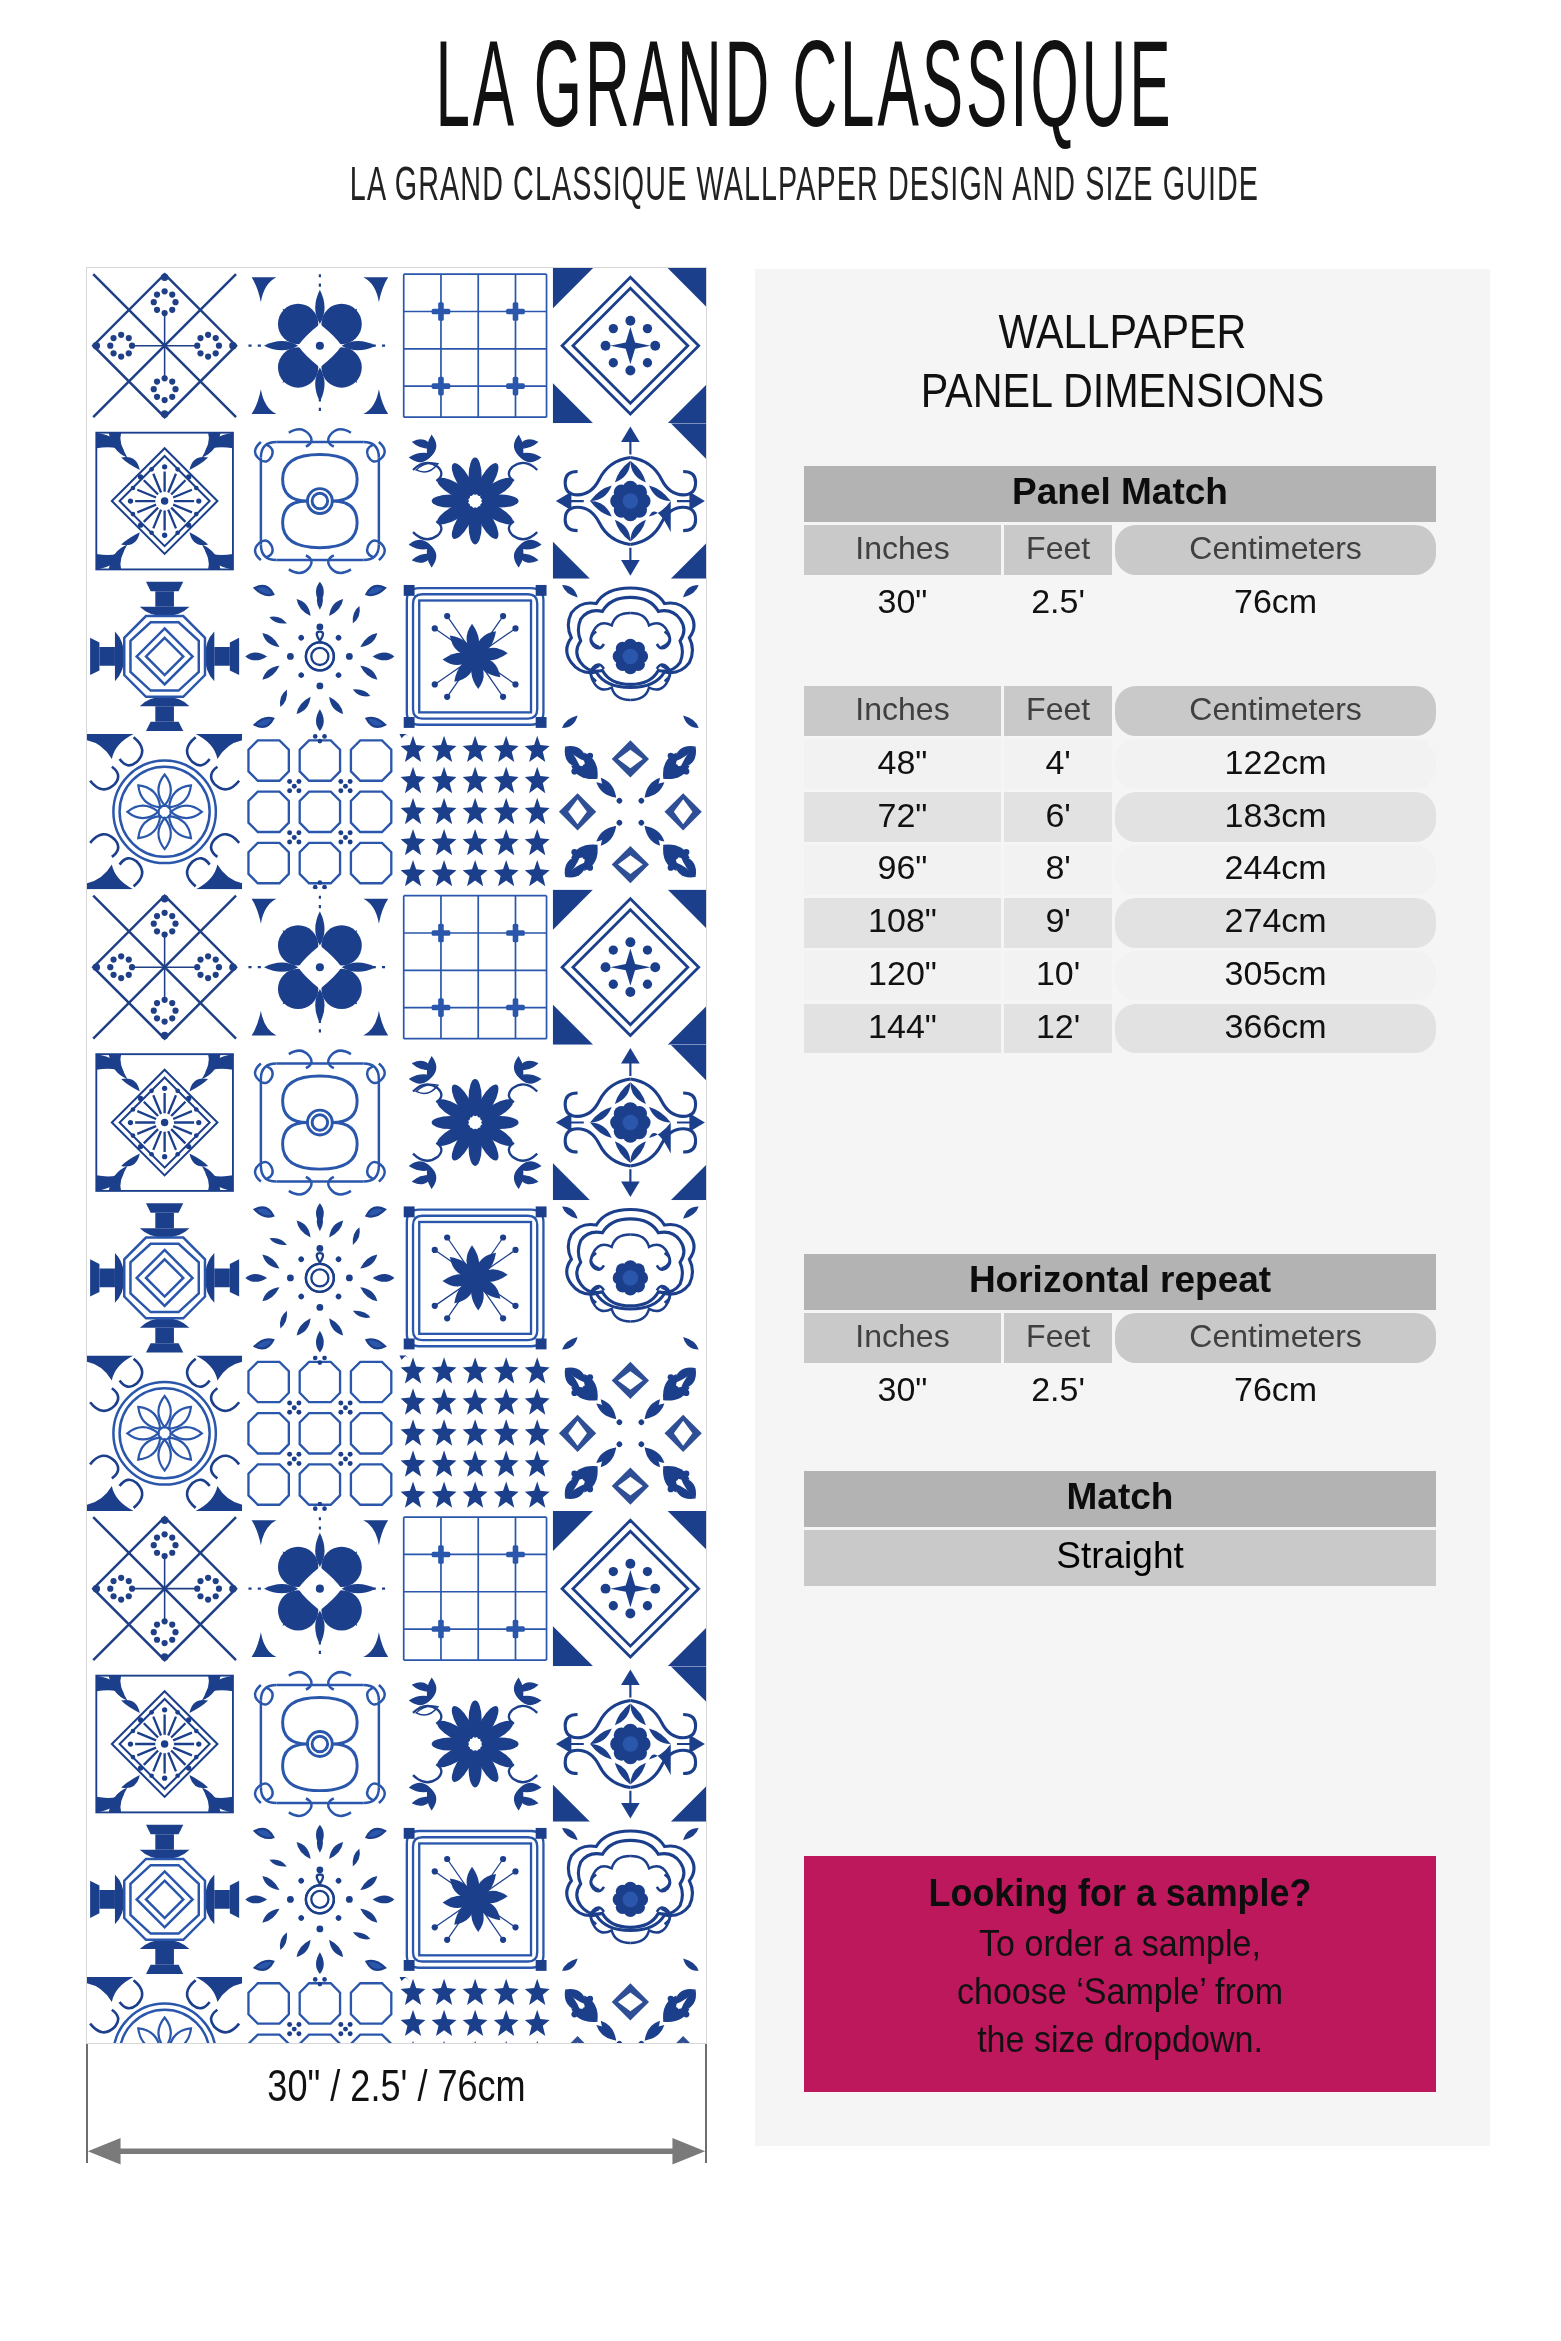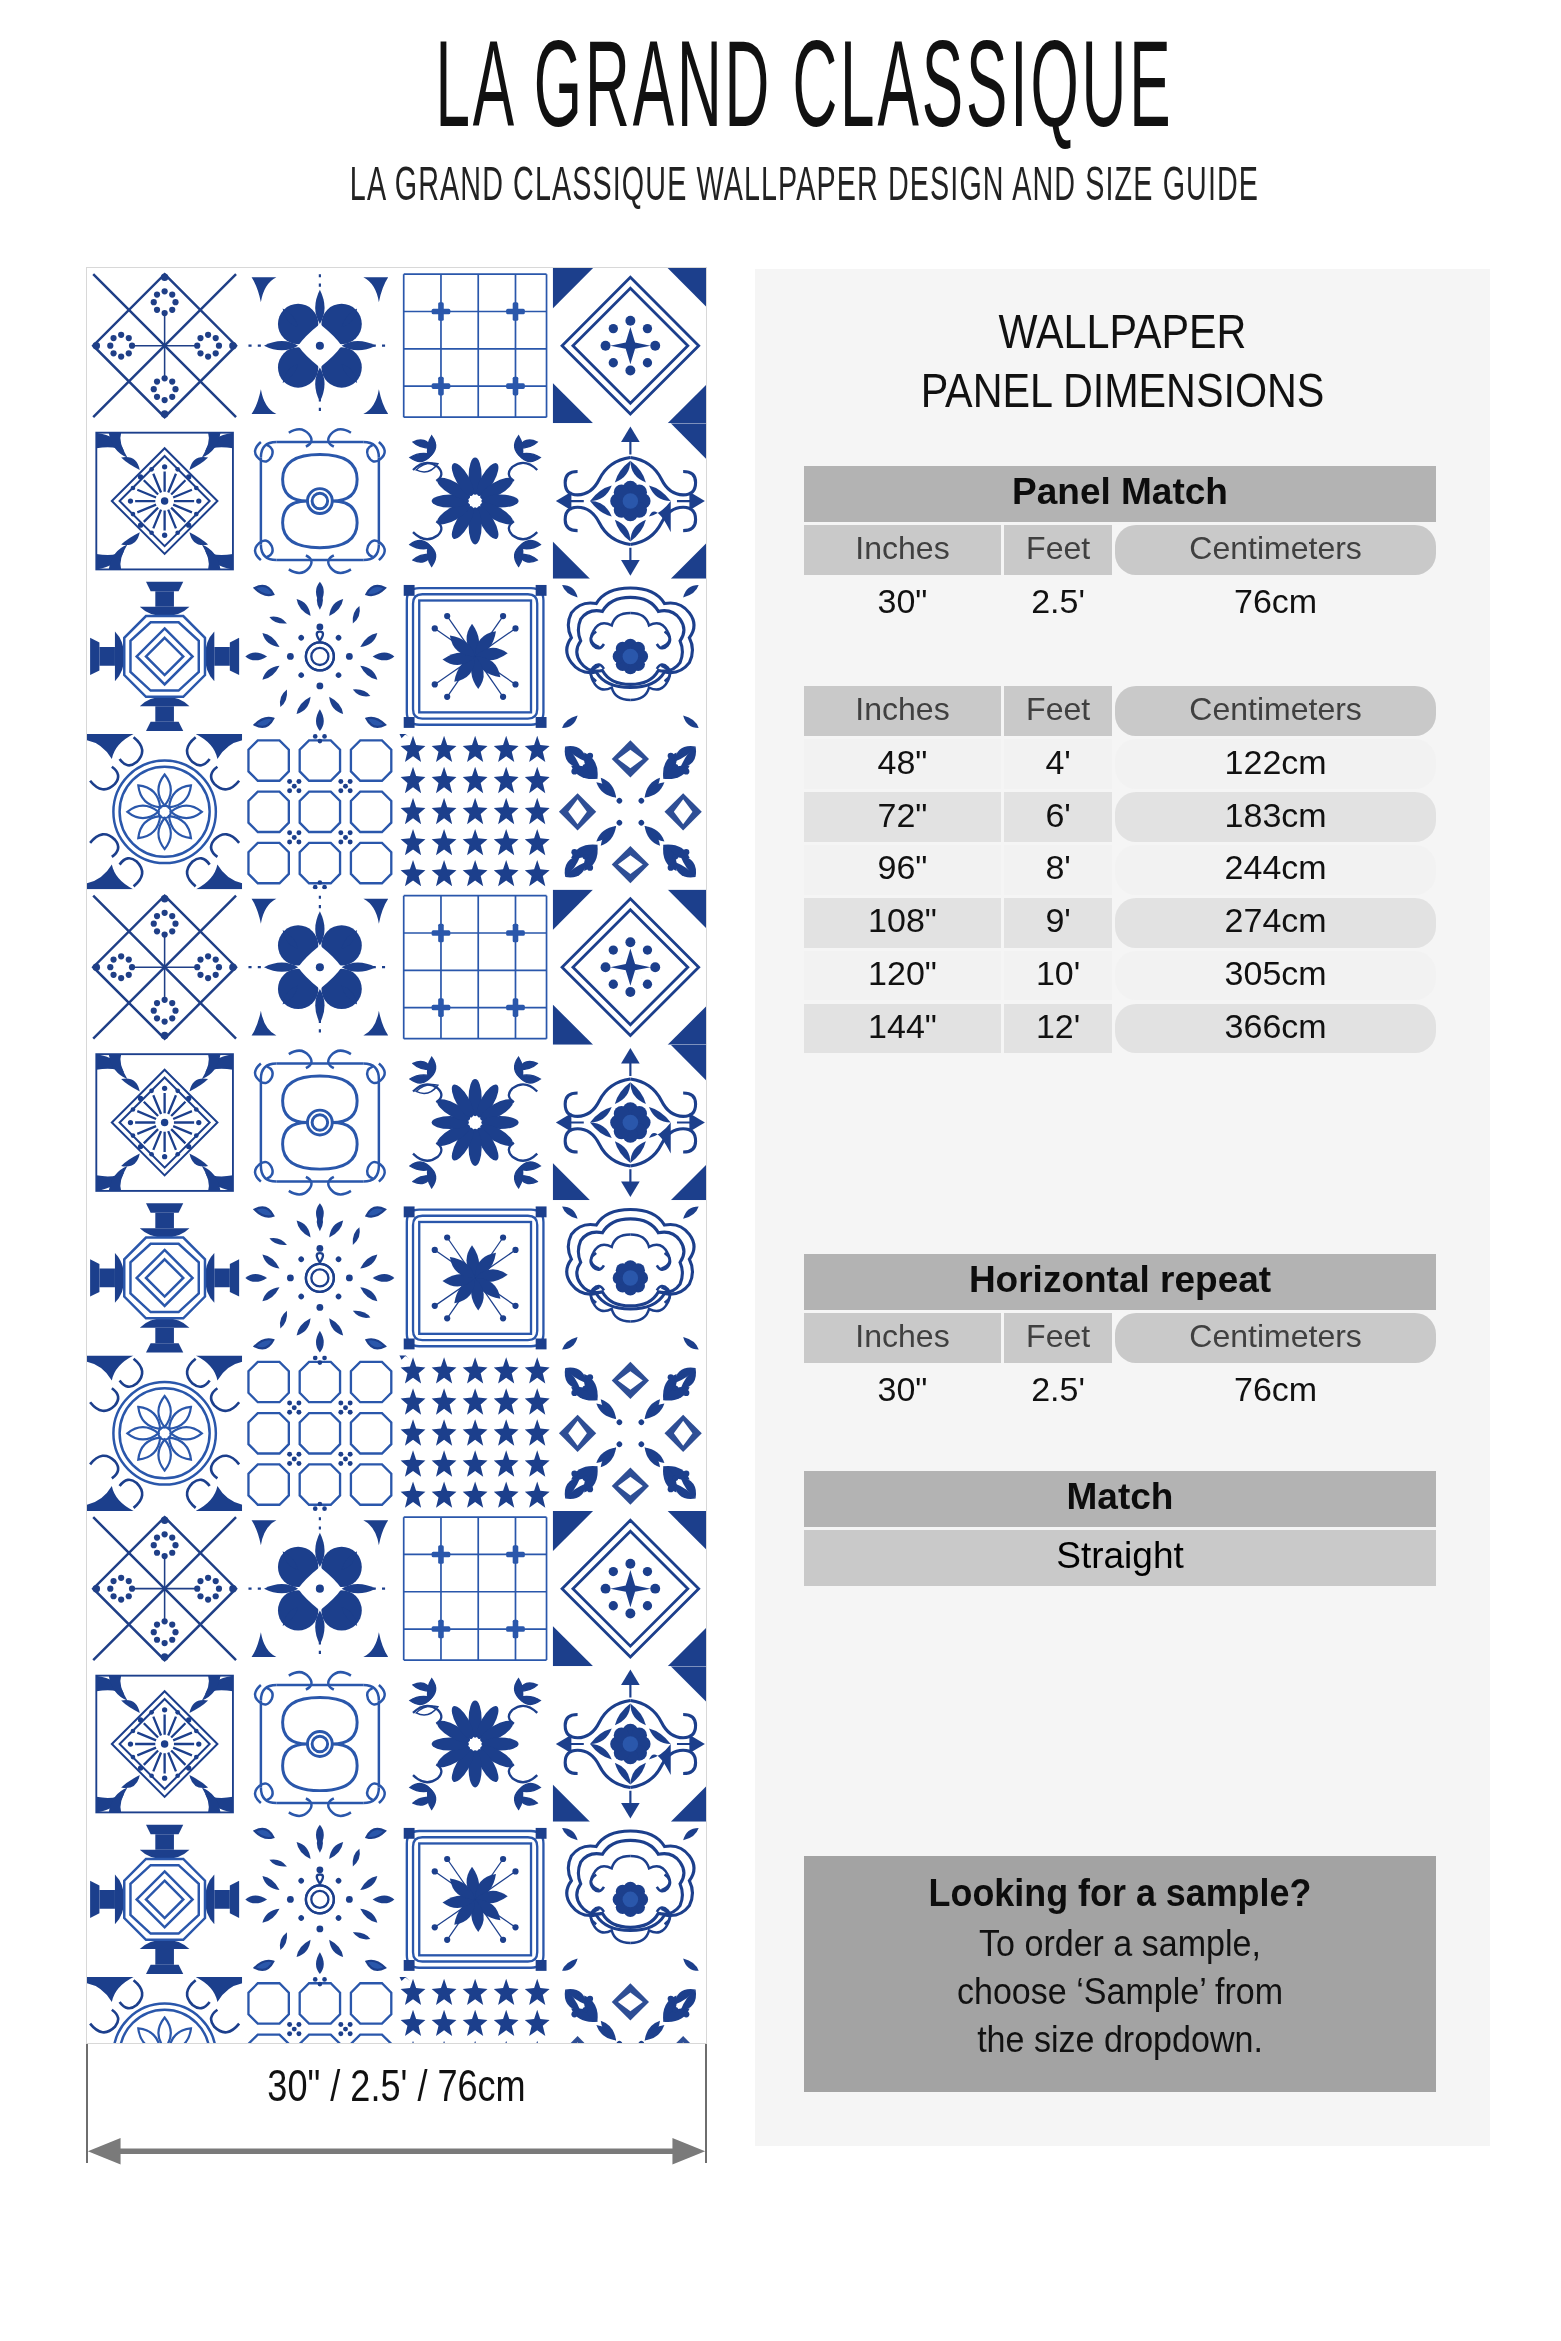--- a/index.html
+++ b/index.html
@@ -94,21 +94,21 @@
   .c-ft { flex:0 0 108px; }
   .c-cm { flex:1 1 auto;border-radius:21px; }
 
   .band {
     text-align:center; font-size:37px; color:#000000;
     padding:7px 0 10px; line-height:1.05; background:#c9c9c9; margin-top:3.1px;
   }
 
   #sample-box {
     position:absolute; left:49px; top:1587px; width:632px; height:236px;
-    background:#a3a3a3; padding-top:17px;
+    background:#be185d; padding-top:17px;
   }
   #sample-title {
     text-align:center; font-size:39px; font-weight:bold; color:#0d0d0d;
     line-height:1.05; transform:scaleX(0.92); transform-origin:center top;
   }
   #sample-body {
     text-align:center; font-size:37px; color:#111; line-height:1.30;
     margin-top:6.2px; white-space:pre-line;
     transform:scaleX(0.92); transform-origin:center top;
   }

